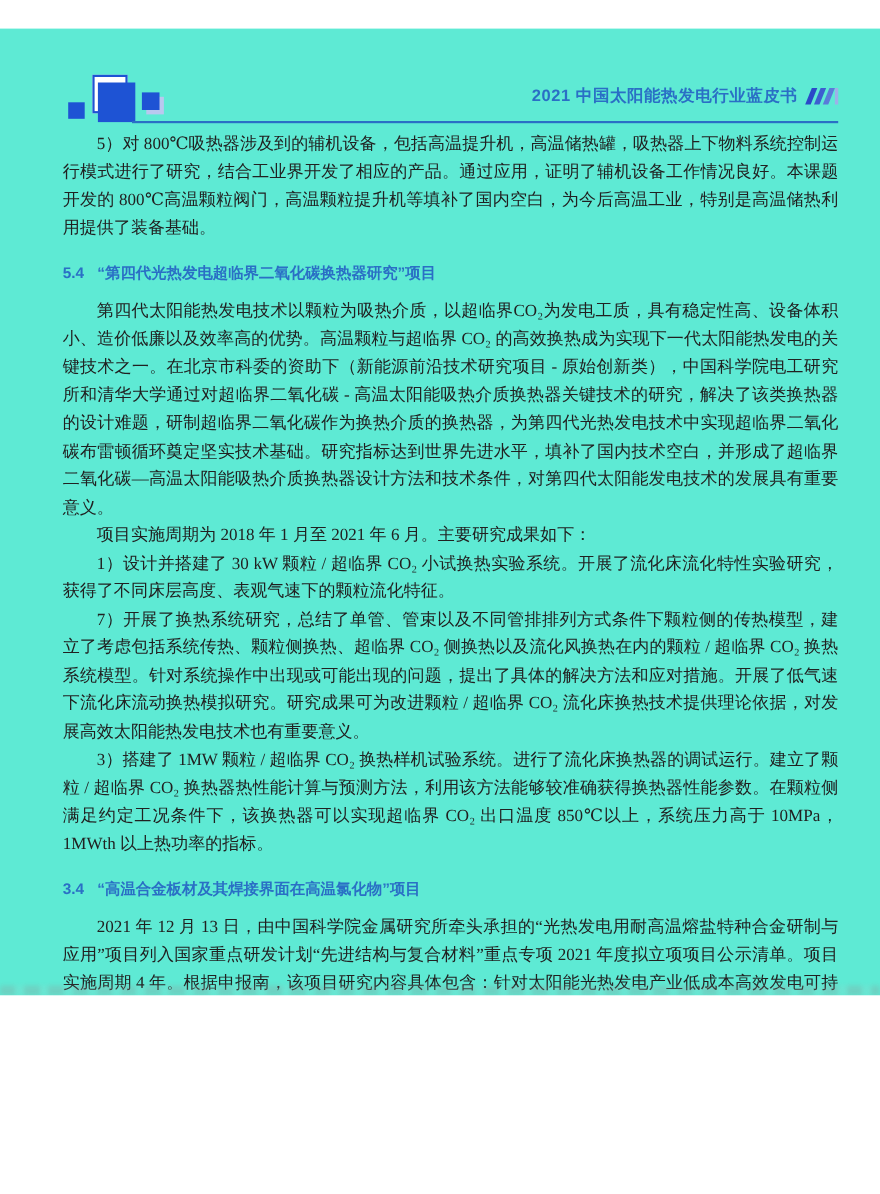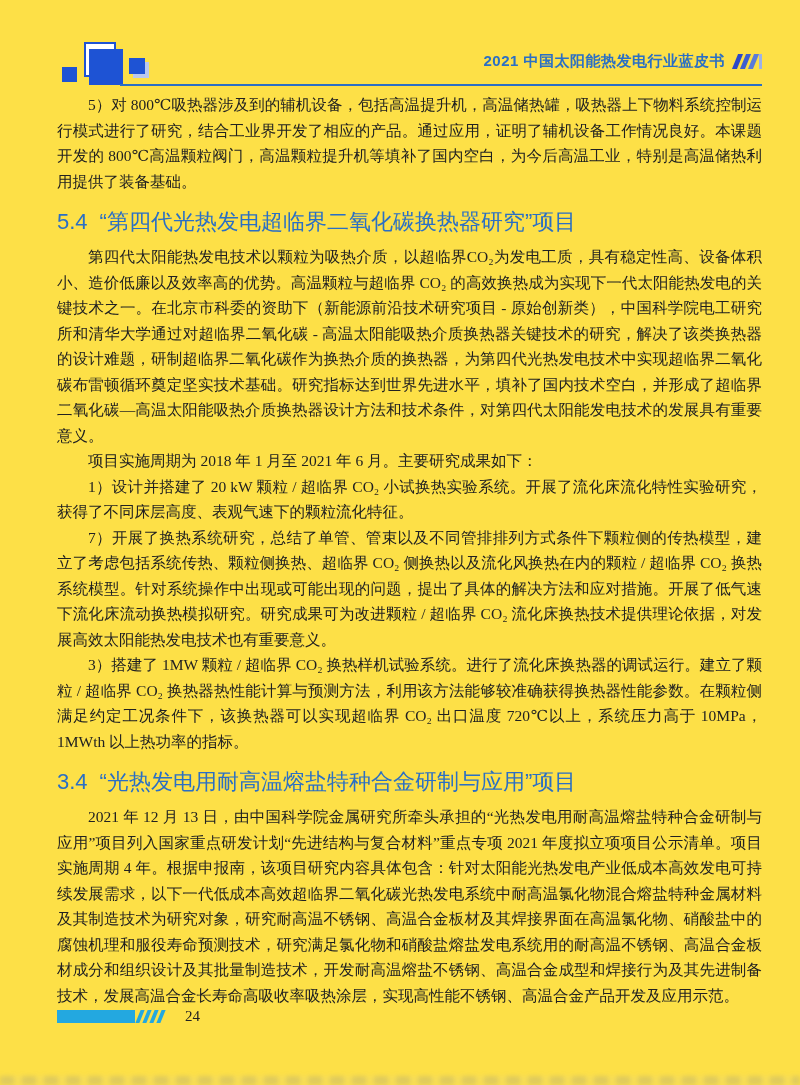--- a/index.html
+++ b/index.html
@@ -1,23 +1,24 @@
 <!DOCTYPE html>
 <html><head>
 <meta charset="utf-8">
 <style>
   html,body{margin:0;padding:0;}
   body{background:#ffffff;}
   .page{
     position:relative;
-    width:800px;height:1085px;
-    background:#fde047;
+    width:800px;height:879px;
+    background:#5eead4;
     overflow:hidden;
     font-family:"Liberation Serif","DejaVu Serif",serif;
     color:#212121;
+    margin-top:26px;
   }
 
   
   .header{position:absolute;top:0;left:0;right:0;height:90px;}
   .logo{position:absolute;top:40px;left:57px;width:110px;height:50px;}
   .sq{position:absolute;background:#1e53d4;}
   .sq-outline{position:absolute;left:27px;top:2px;width:28px;height:31px;
     border:2px solid #1e53d4;background:#ffffff;}
   .sq-a{left:5px;top:27px;width:15px;height:15px;}
   .sq-b{left:32px;top:9px;width:34px;height:36px;}
@@ -44,21 +45,21 @@
     position:absolute;top:92px;left:57px;right:38px;
     text-align:justify;
   }
   .para{
     margin:0;font-size:15.5px;line-height:25.5px;color:#212121;
   }
   .para.indent{text-indent:2em;}
   .section-heading{
     margin:15px 0 9px 0;
     font-family:"Liberation Sans","DejaVu Sans",sans-serif;
-    font-weight:normal;font-size:22px;line-height:26px;color:#2a6fc5;
+    font-weight:bold;font-size:14px;line-height:26px;color:#2a6fc5;
   }
   .section-heading .sec-num{margin-right:12px;}
 
   
   .footer{position:absolute;left:57px;top:1008px;display:flex;align-items:center;}
   .footer-bar{display:flex;align-items:center;height:13px;}
   .fbar-solid{width:78px;height:13px;background:#23a8e0;}
   .fslash{width:4px;height:13px;background:#23a8e0;margin-left:3px;transform:skewX(-22deg);}
   .page-num{
     margin-left:22px;font-size:15px;color:#222;
@@ -99,26 +100,26 @@
 
   <div class="content">
 
     <p class="para indent">5）对 800℃吸热器涉及到的辅机设备，包括高温提升机，高温储热罐，吸热器上下物料系统控制运行模式进行了研究，结合工业界开发了相应的产品。通过应用，证明了辅机设备工作情况良好。本课题开发的 800℃高温颗粒阀门，高温颗粒提升机等填补了国内空白，为今后高温工业，特别是高温储热利用提供了装备基础。</p>
 
     <h2 class="section-heading">
       <span class="sec-num">5.4</span><span>“第四代光热发电超临界二氧化碳换热器研究”项目</span>
     </h2>
     <p class="para indent">第四代太阳能热发电技术以颗粒为吸热介质，以超临界CO₂为发电工质，具有稳定性高、设备体积小、造价低廉以及效率高的优势。高温颗粒与超临界 CO₂ 的高效换热成为实现下一代太阳能热发电的关键技术之一。在北京市科委的资助下（新能源前沿技术研究项目 - 原始创新类），中国科学院电工研究所和清华大学通过对超临界二氧化碳 - 高温太阳能吸热介质换热器关键技术的研究，解决了该类换热器的设计难题，研制超临界二氧化碳作为换热介质的换热器，为第四代光热发电技术中实现超临界二氧化碳布雷顿循环奠定坚实技术基础。研究指标达到世界先进水平，填补了国内技术空白，并形成了超临界二氧化碳—高温太阳能吸热介质换热器设计方法和技术条件，对第四代太阳能发电技术的发展具有重要意义。</p>
     <p class="para indent">项目实施周期为 2018 年 1 月至 2021 年 6 月。主要研究成果如下：</p>
-    <p class="para indent">1）设计并搭建了 20 kW 颗粒 / 超临界 CO₂ 小试换热实验系统。开展了流化床流化特性实验研究，获得了不同床层高度、表观气速下的颗粒流化特征。</p>
+    <p class="para indent">1）设计并搭建了 30 kW 颗粒 / 超临界 CO₂ 小试换热实验系统。开展了流化床流化特性实验研究，获得了不同床层高度、表观气速下的颗粒流化特征。</p>
     <p class="para indent">7）开展了换热系统研究，总结了单管、管束以及不同管排排列方式条件下颗粒侧的传热模型，建立了考虑包括系统传热、颗粒侧换热、超临界 CO₂ 侧换热以及流化风换热在内的颗粒 / 超临界 CO₂ 换热系统模型。针对系统操作中出现或可能出现的问题，提出了具体的解决方法和应对措施。开展了低气速下流化床流动换热模拟研究。研究成果可为改进颗粒 / 超临界 CO₂ 流化床换热技术提供理论依据，对发展高效太阳能热发电技术也有重要意义。</p>
-    <p class="para indent">3）搭建了 1MW 颗粒 / 超临界 CO₂ 换热样机试验系统。进行了流化床换热器的调试运行。建立了颗粒 / 超临界 CO₂ 换热器热性能计算与预测方法，利用该方法能够较准确获得换热器性能参数。在颗粒侧满足约定工况条件下，该换热器可以实现超临界 CO₂ 出口温度 720℃以上，系统压力高于 10MPa，1MWth 以上热功率的指标。</p>
+    <p class="para indent">3）搭建了 1MW 颗粒 / 超临界 CO₂ 换热样机试验系统。进行了流化床换热器的调试运行。建立了颗粒 / 超临界 CO₂ 换热器热性能计算与预测方法，利用该方法能够较准确获得换热器性能参数。在颗粒侧满足约定工况条件下，该换热器可以实现超临界 CO₂ 出口温度 850℃以上，系统压力高于 10MPa，1MWth 以上热功率的指标。</p>
 
     <h2 class="section-heading">
-      <span class="sec-num">3.4</span><span>“光热发电用耐高温熔盐特种合金研制与应用”项目</span>
+      <span class="sec-num">3.4</span><span>“高温合金板材及其焊接界面在高温氯化物”项目</span>
     </h2>
     <p class="para indent">2021 年 12 月 13 日，由中国科学院金属研究所牵头承担的“光热发电用耐高温熔盐特种合金研制与应用”项目列入国家重点研发计划“先进结构与复合材料”重点专项 2021 年度拟立项项目公示清单。项目实施周期 4 年。根据申报南，该项目研究内容具体包含：针对太阳能光热发电产业低成本高效发电可持续发展需求，以下一代低成本高效超临界二氧化碳光热发电系统中耐高温氯化物混合熔盐特种金属材料及其制造技术为研究对象，研究耐高温不锈钢、高温合金板材及其焊接界面在高温氯化物、硝酸盐中的腐蚀机理和服役寿命预测技术，研究满足氯化物和硝酸盐熔盐发电系统用的耐高温不锈钢、高温合金板材成分和组织设计及其批量制造技术，开发耐高温熔盐不锈钢、高温合金成型和焊接行为及其先进制备技术，发展高温合金长寿命高吸收率吸热涂层，实现高性能不锈钢、高温合金产品开发及应用示范。</p>
 
   </div>
 
   <div class="footer">
     <span class="footer-bar">
       <span class="fbar-solid"></span>
       <span class="fslash"></span>
       <span class="fslash"></span>

